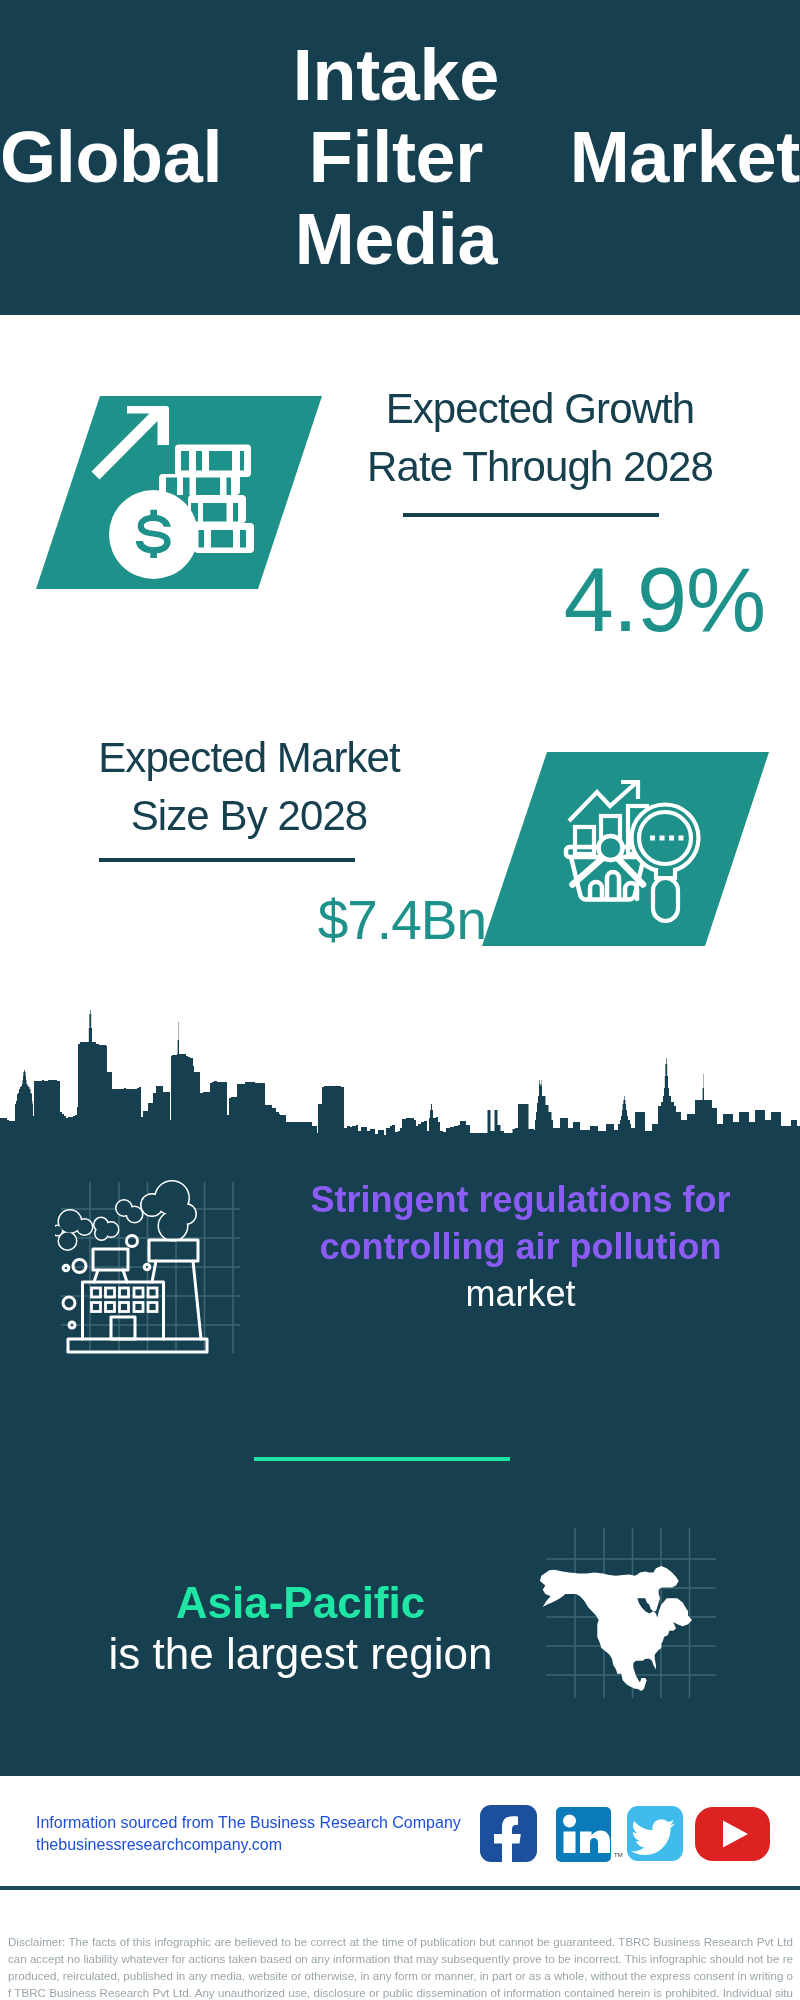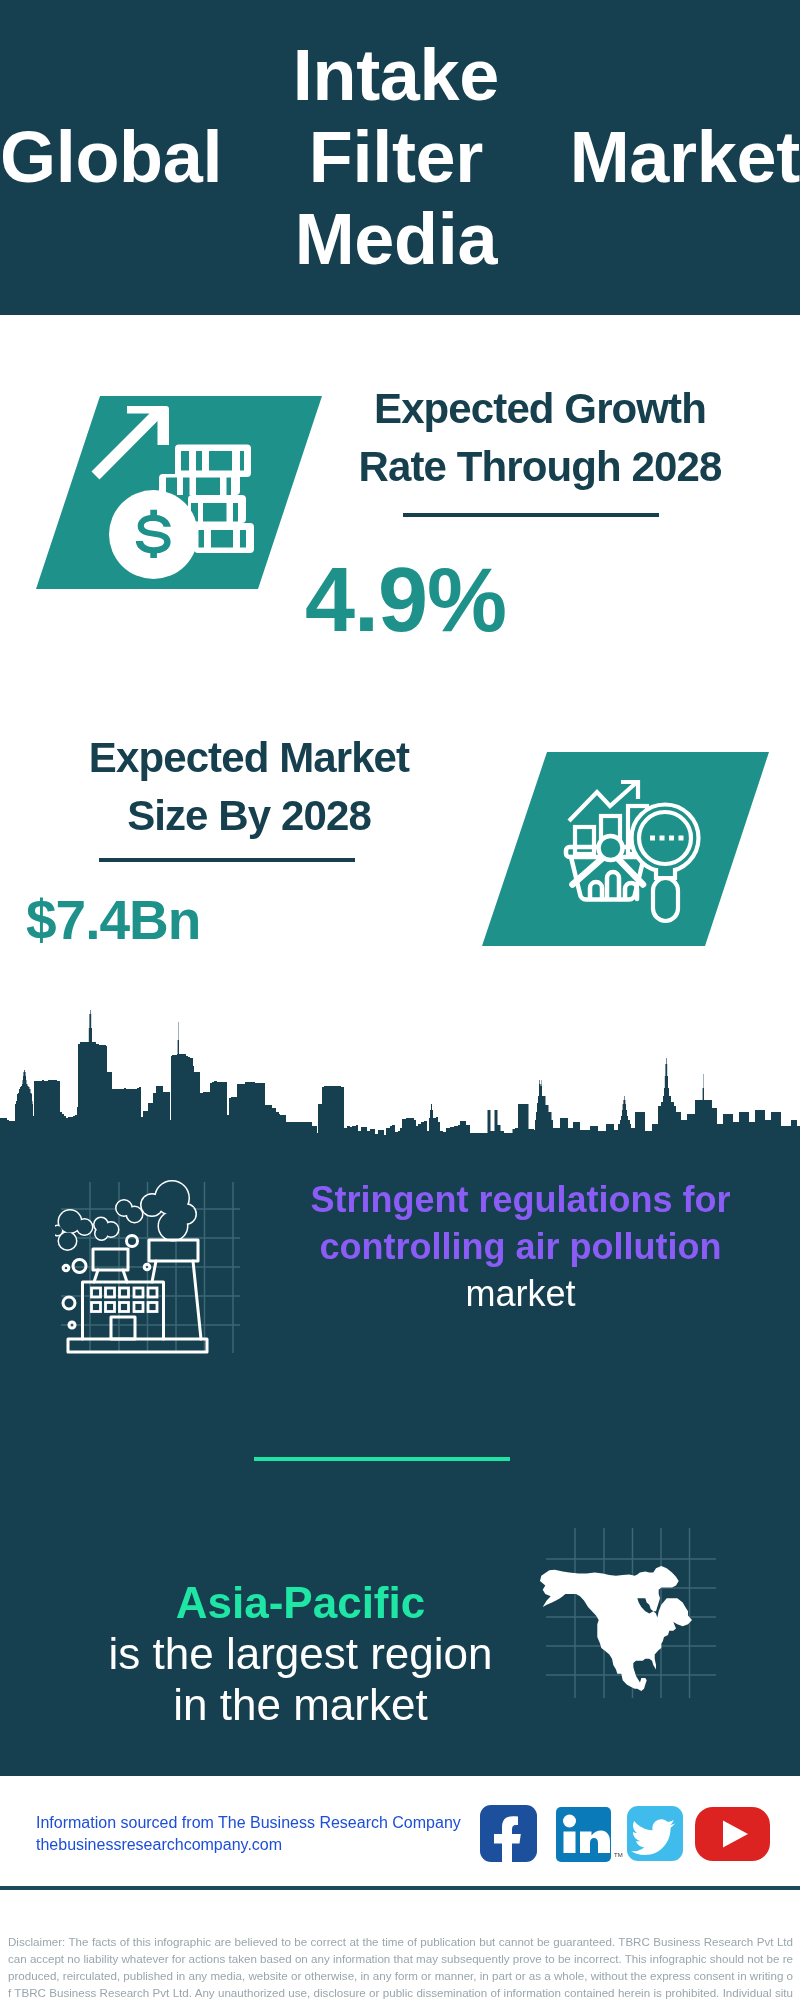--- a/index.html
+++ b/index.html
@@ -15,23 +15,23 @@
   
   .para{position:absolute;background:#1e918a;}
   .para-1{left:36px;top:396px;width:286px;height:193px;
      clip-path:polygon(64px 0, 286px 0, 222px 193px, 0 193px);}
   .para-2{left:482px;top:752px;width:287px;height:194px;
      clip-path:polygon(65px 0, 287px 0, 223px 194px, 0 194px);}
 
   .icon-money{position:absolute;left:88px;top:400px;width:180px;height:190px;}
   .icon-research{position:absolute;left:558px;top:775px;width:150px;height:160px;}
 
-  .stat-head{position:absolute;color:#17404f;font-weight:bold;font-size:42px;line-height:58px;text-align:center;letter-spacing:-0.9px;}
+  .stat-head{position:absolute;color:#17404f;font-weight:normal;font-size:42px;line-height:58px;text-align:center;letter-spacing:-0.9px;}
   .stat-rule{position:absolute;height:4px;background:#17404f;}
-  .stat-val{position:absolute;color:#1e918a;font-weight:bold;font-size:90px;line-height:90px;text-align:left;white-space:nowrap;letter-spacing:-1px;}
+  .stat-val{position:absolute;color:#1e918a;font-weight:normal;font-size:90px;line-height:90px;text-align:right;white-space:nowrap;letter-spacing:-1px;}
 
   #growth-head{left:310px;top:380px;width:460px;}
   #growth-rule{left:403px;top:513px;width:256px;}
   #growth-val{left:305px;top:555px;width:460px;}
 
   #size-head{left:19px;top:729px;width:460px;}
   #size-rule{left:99px;top:858px;width:256px;}
   #size-val{left:26px;top:884px;width:460px;font-size:55px;line-height:73px;}
 
   
@@ -234,21 +234,20 @@
   </svg>
   <div class="drv-text">
     <div class="hl">Stringent regulations for</div>
     <div class="hl">controlling air pollution</div>
     <div>market</div>
   </div>
   <div class="mid-rule"></div>
   <div class="reg-text">
     <div class="hl">Asia-Pacific</div>
     <div>is the largest region</div>
-    <div>in the market</div>
   </div>
 
   <svg class="icon-map" viewBox="530 1520 200 180">
     <g stroke="#3e6675" stroke-width="1.5" fill="none">
       <line x1="575" y1="1528" x2="575" y2="1698"></line>
       <line x1="604" y1="1528" x2="604" y2="1698"></line>
       <line x1="632.5" y1="1528" x2="632.5" y2="1698"></line>
       <line x1="661" y1="1528" x2="661" y2="1698"></line>
       <line x1="689.5" y1="1528" x2="689.5" y2="1698"></line>
       <line x1="546" y1="1559" x2="716" y2="1559"></line>

